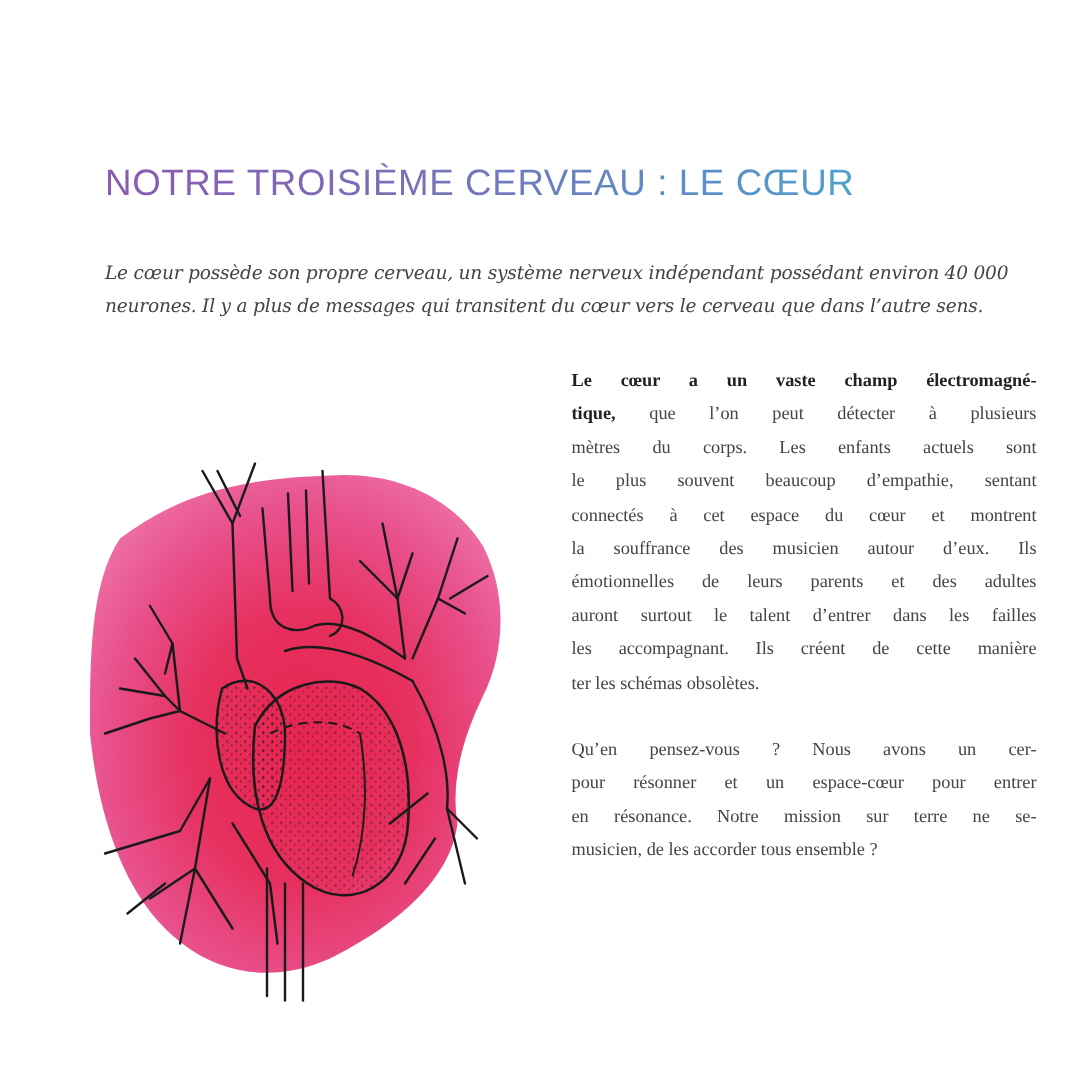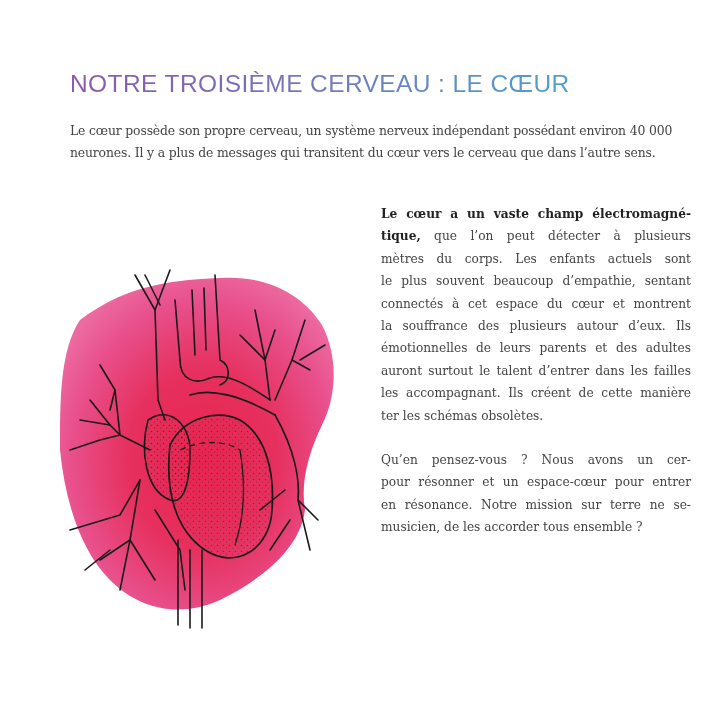--- a/index.html
+++ b/index.html
@@ -11,63 +11,66 @@
     width: 720px;
     height: 720px;
     position: relative;
     overflow: hidden;
     font-family: "DejaVu Serif", serif;
   }
   .page {
     position: absolute;
     inset: 0;
     background: #ffffff;
+    margin-top: 39px;
   }
   .title {
     position: absolute;
     left: 70px;
     top: 69px;
     margin: 0;
     font-family: "Liberation Sans", sans-serif;
     font-weight: 400;
     font-size: 24.5px;
     letter-spacing: 0.4px;
     line-height: 30px;
     white-space: nowrap;
     background: linear-gradient(90deg, #8a5ab0 0%, #7a70b8 40%, #5f8cc4 75%, #4fa0cc 100%);
     -webkit-background-clip: text;
     background-clip: text;
     color: transparent;
   }
   .intro {
     position: absolute;
     left: 70px;
-    top: 120px;
+    top: 132px;
     width: 590px;
     margin: 0;
     font-size: 12.4px;
     line-height: 22px;
     color: #444444;
     letter-spacing: -0.15px;
+    font-style: italic;
   }
   .intro .line {
     display: block;
     white-space: nowrap;
   }
   .column {
     position: absolute;
     left: 381px;
     top: 203px;
     width: 310px;
     font-size: 12.2px;
     line-height: 22.4px;
     color: #444444;
   }
   .column p {
     margin: 0 0 22px 0;
+    font-family: Liberation Serif, serif;
   }
   .column .line {
     display: block;
     white-space: nowrap;
     text-align: justify;
     text-align-last: justify;
   }
   .column .line.last {
     text-align-last: left;
   }
@@ -170,21 +173,21 @@
     </svg>
   </div>
 
   <div class="column">
     <p>
       <span class="line"><span class="lead">Le cœur a un vaste champ électromagné-</span></span>
       <span class="line"><span class="lead">tique,</span><span> que l’on peut détecter à plusieurs</span></span>
       <span class="line">mètres du corps. Les enfants actuels sont</span>
       <span class="line">le plus souvent beaucoup d’empathie, sentant</span>
       <span class="line">connectés à cet espace du cœur et montrent</span>
-      <span class="line">la souffrance des plusieurs autour d’eux. Ils</span>
+      <span class="line">la souffrance des musicien autour d’eux. Ils</span>
       <span class="line">émotionnelles de leurs parents et des adultes</span>
       <span class="line">auront surtout le talent d’entrer dans les failles</span>
       <span class="line">les accompagnant. Ils créent de cette manière</span>
       <span class="line last">ter les schémas obsolètes.</span>
     </p>
     <p>
       <span class="line">Qu’en pensez-vous ? Nous avons un cer-</span>
       <span class="line">pour résonner et un espace-cœur pour entrer</span>
       <span class="line">en résonance. Notre mission sur terre ne se-</span>
       <span class="line last">musicien, de les accorder tous ensemble ?</span>

